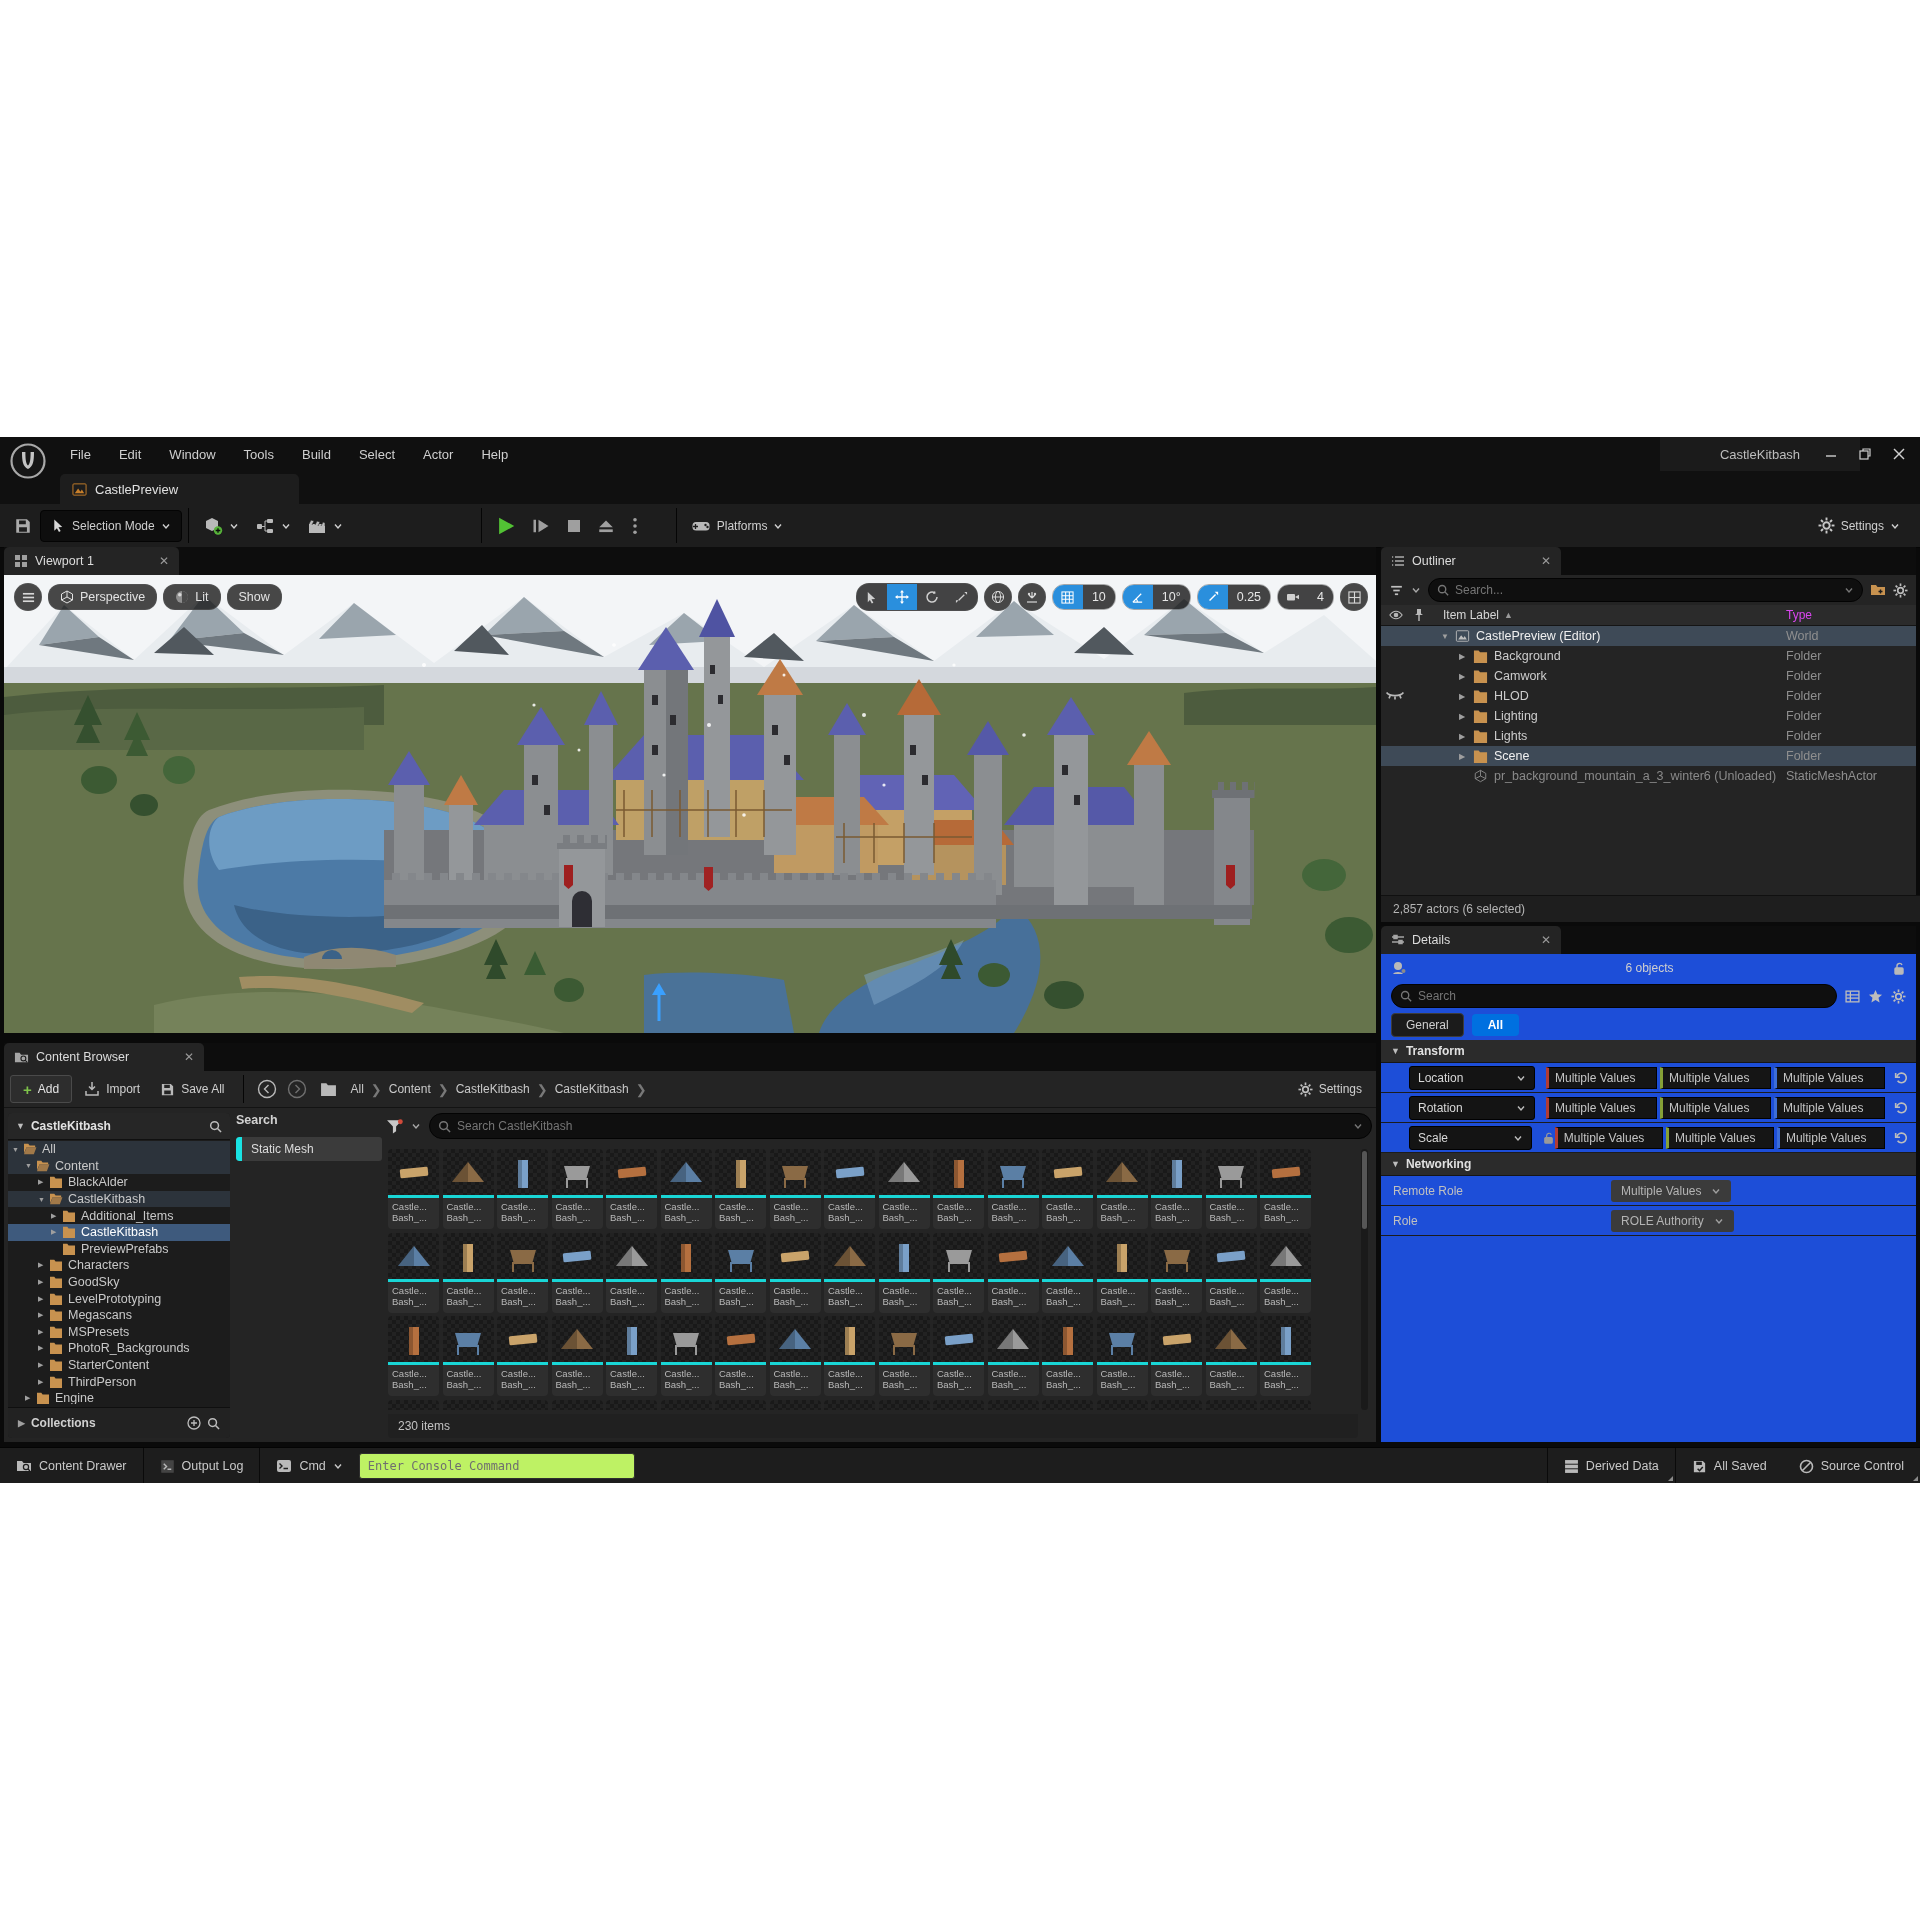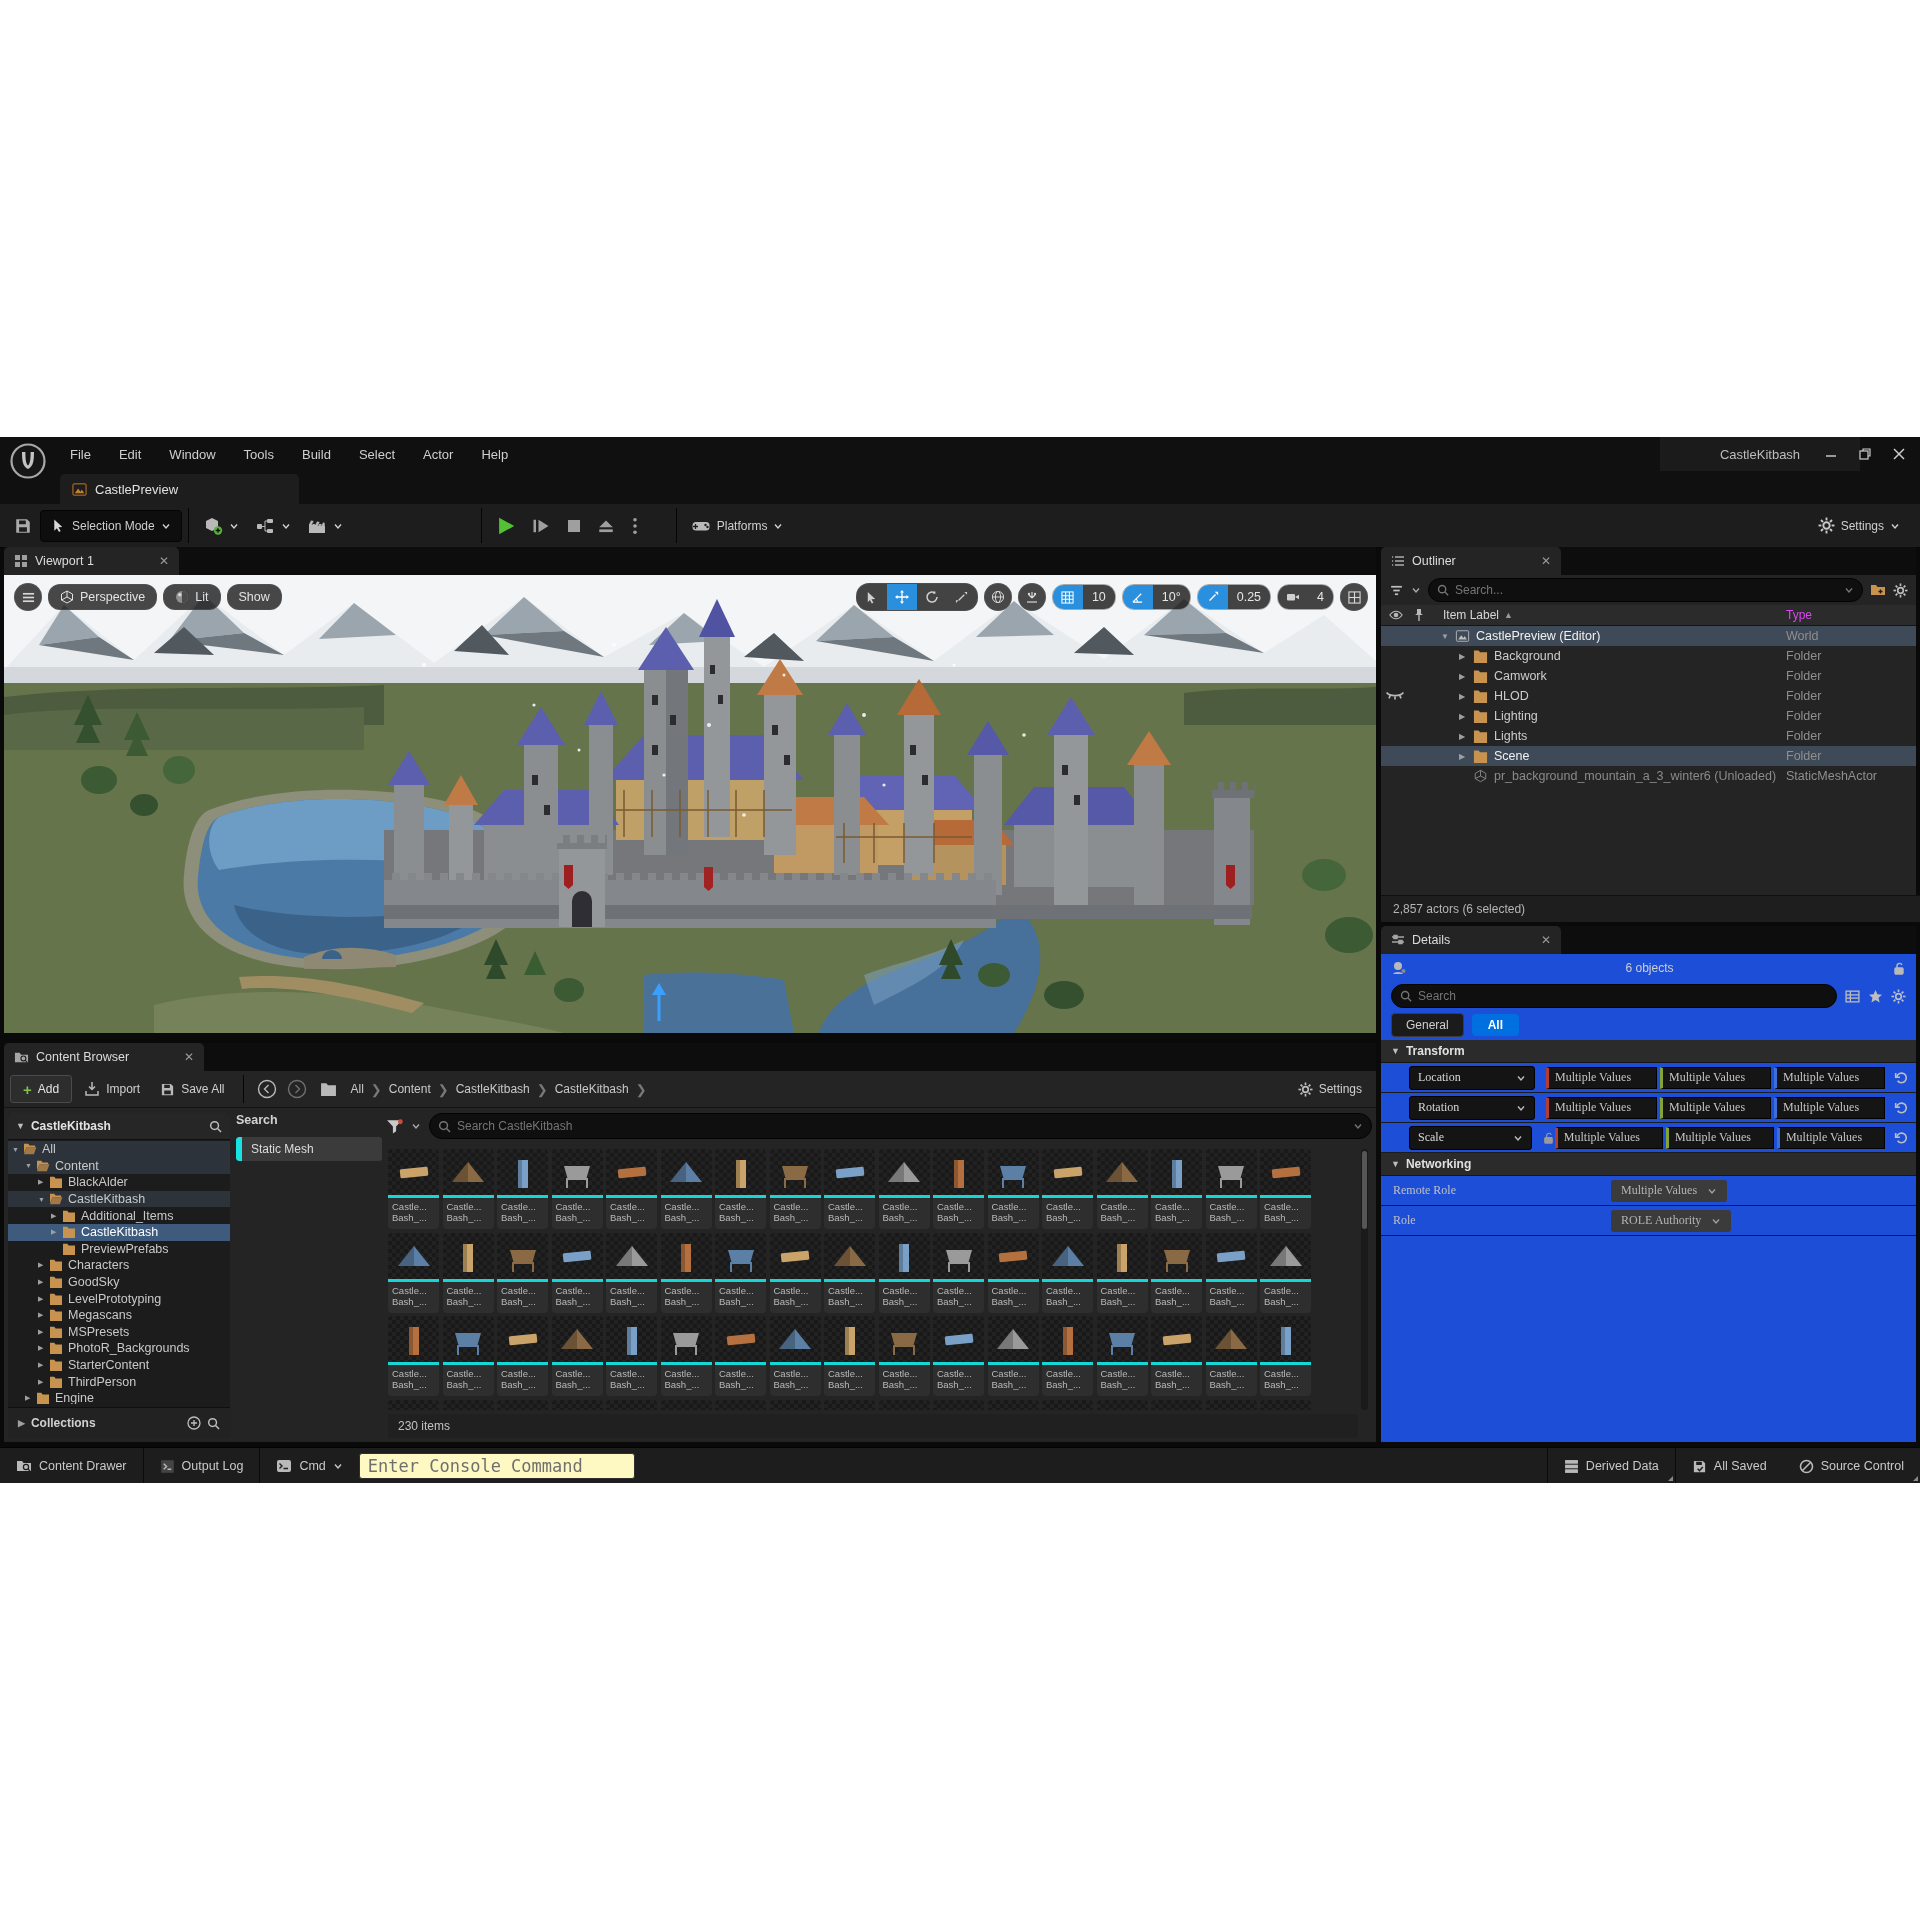--- a/index.html
+++ b/index.html
@@ -54,21 +54,21 @@
   .details{position:absolute;left:0;top:379px;width:535px;height:516px;background:#1d4ed8;}
   .searchbox{background:#0f0f0f;border:1px solid #030303;border-radius:12px;height:22px;display:flex;align-items:center;gap:6px;padding:0 8px;color:#757575;}
   .ol-header{height:20px;display:flex;align-items:center;background:#2b2b2b;border-bottom:1px solid #151515;color:#cfcfcf;}
   .ol-row{height:20px;display:flex;align-items:center;font-size:12.5px;color:#cdcdcd;}
   .ol-row.sel{background:#3e4a57;}
   .ol-row .type{position:absolute;left:405px;color:#8f8f8f;}
   .ol-footer{position:absolute;left:0;bottom:0;width:100%;height:26px;background:#1e1e1e;border-top:1px solid #101010;display:flex;align-items:center;padding-left:12px;color:#b5b5b5;}
   .btn-general{background:#1b1b1b;border:1px solid #3c3c3c;border-radius:4px;height:22px;padding:0 14px;display:flex;align-items:center;color:#cfcfcf;}
   .btn-all{background:#0070e0;border-radius:4px;height:22px;padding:0 16px;display:flex;align-items:center;color:#fff;font-weight:bold;}
   .dt-section{height:22px;background:#2b2b2b;display:flex;align-items:center;gap:6px;padding-left:10px;color:#e0e0e0;font-weight:bold;border-bottom:1px solid #161616;}
-  .dt-row{height:29px;display:flex;align-items:center;border-bottom:1px solid #1c1c1c;position:relative;font-family:Liberation Serif, serif;}
+  .dt-row{height:29px;display:flex;align-items:center;border-bottom:1px solid #1c1c1c;position:relative;}
   .axis-field{width:101px;height:20px;background:#151515;border:1px solid #010101;display:flex;align-items:center;padding-left:6px;color:#c4c4c4;white-space:nowrap;overflow:hidden;margin-right:3px;}
   .dd-dark{background:#141414;border:1px solid #010101;border-radius:3px;height:22px;display:flex;align-items:center;justify-content:space-between;padding:0 8px;color:#d8d8d8;width:108px;}
   .dd-gray{background:#3b3b3b;border-radius:3px;height:22px;display:flex;align-items:center;gap:10px;padding:0 10px;color:#b4b4b4;}
 
   
   .cb-panel{left:4px;top:606px;width:1372px;height:399px;background:#242424;}
   .cb-toolbar{position:absolute;left:0;top:28px;width:100%;height:37px;background:#242424;border-bottom:1px solid #131313;display:flex;align-items:center;gap:4px;padding:0 6px;box-sizing:border-box;}
   .add-btn{background:#2d2d2d;border:1px solid #4a4a4a;border-radius:3px;height:26px;display:flex;align-items:center;gap:6px;padding:0 12px;color:#e4e4e4;}
   .cb-tbtn{display:flex;align-items:center;gap:6px;padding:0 8px;height:26px;color:#cfcfcf;}
   .crumb{color:#c9c9c9;padding:0 4px;}
@@ -91,21 +91,21 @@
   .tile-bar{height:3px;background:#19d6d6;}
   .tile-label{padding:3px 4px 0 4px;color:#b9b9b9;font-size:9.5px;line-height:11px;}
   .cb-footer{position:absolute;left:2px;right:14px;bottom:0;height:24px;background:#202020;display:flex;align-items:center;padding-left:10px;color:#c2c2c2;border-radius:0 0 4px 4px;}
   .vscroll{position:absolute;right:4px;top:36px;width:7px;bottom:28px;background:#1a1a1a;border-radius:4px;}
   .vscroll .thumbbar{position:absolute;left:1px;right:1px;top:2px;height:78px;background:#565656;border-radius:3px;}
 
   
   .statusbar{left:0;top:1010px;width:1920px;height:36px;background:#1d1d1d;border-top:1px solid #040404;display:flex;align-items:center;}
   .sb-btn{display:flex;align-items:center;gap:7px;padding:0 16px;height:36px;color:#c9c9c9;font-size:12.5px;position:relative;}
   .sb-sep{width:1px;height:36px;background:#0a0a0a;}
-  .console-input{background:#fef9c3;border:1px solid #2e2e2e;border-radius:3px;height:24px;width:258px;display:flex;align-items:center;padding:0 8px;color:#6f6f6f;font-family:"DejaVu Sans Mono",monospace;font-size:17px;}
+  .console-input{background:#bef264;border:1px solid #2e2e2e;border-radius:3px;height:24px;width:258px;display:flex;align-items:center;padding:0 8px;color:#6f6f6f;font-family:"DejaVu Sans Mono",monospace;font-size:12px;}
   .corner{position:absolute;right:2px;bottom:3px;width:0;height:0;border-left:5px solid transparent;border-bottom:5px solid #8a8a8a;}
 </style>
 </head>
 <body>
 
 <div class="app">
 
   <div class="abs menubar row">
     <div style="width:56px;"></div>
     <div id="menu-items" class="row">

